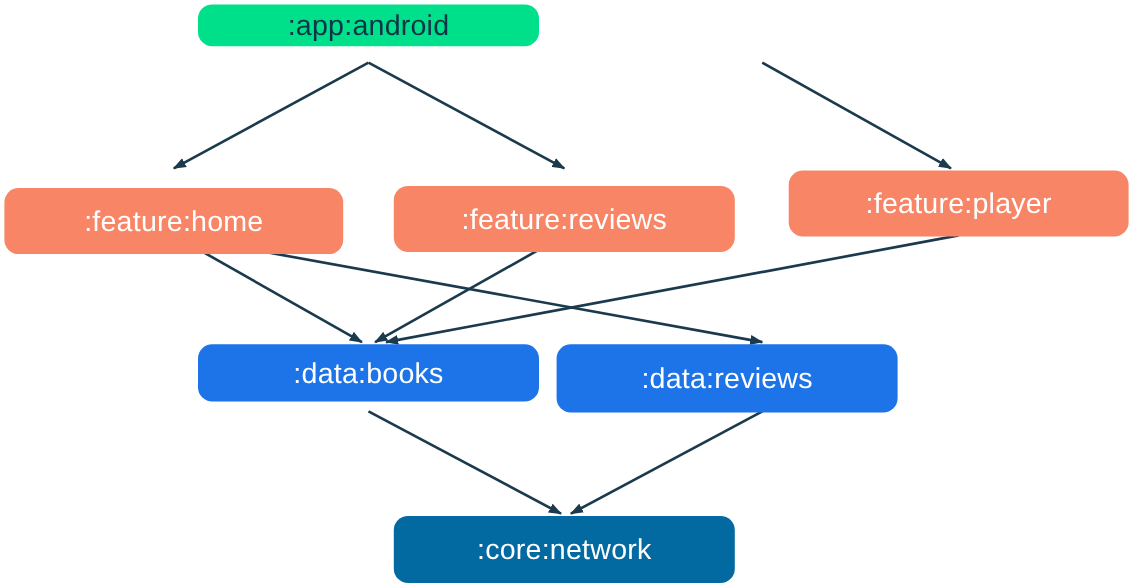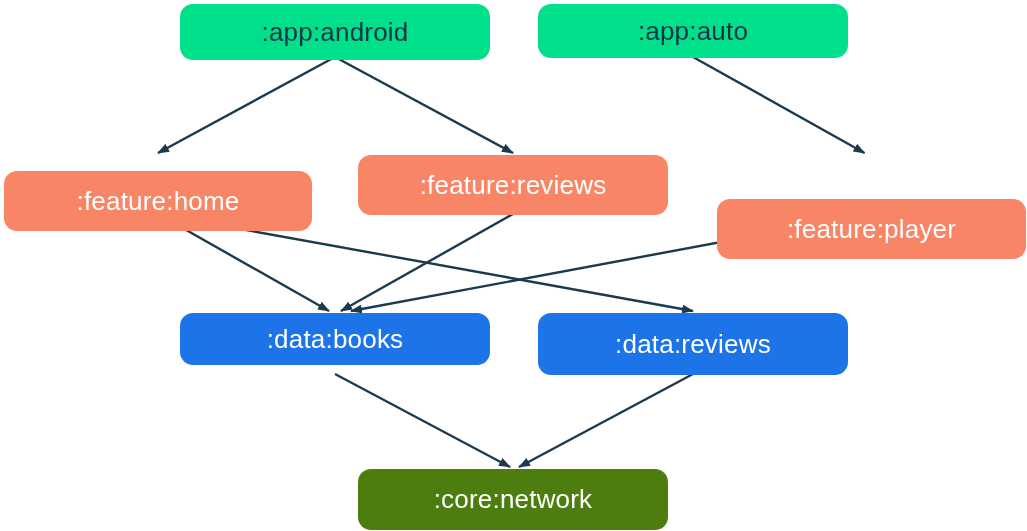--- a/index.html
+++ b/index.html
@@ -29,27 +29,27 @@
     position: absolute;
     display: flex;
     align-items: center;
     justify-content: center;
     border-radius: 13px;
     font-size: 26px;
     font-weight: 400;
     letter-spacing: 0.2px;
     box-sizing: border-box;
   }
-  #node-app-android   { left: 180px; top: 4px;   width: 310px; height: 56px; }
+  #node-app-android   { left: 180px; top: 4px;   width: 310px; height: 38px; }
   #node-app-auto      { left: 538px; top: 4px;   width: 310px; height: 54px; }
   #node-feature-home  { left: 4px;   top: 171px; width: 308px; height: 60px; }
   #node-feature-reviews { left: 358px; top: 155px; width: 310px; height: 60px; }
   #node-feature-player  { left: 717px; top: 155px; width: 309px; height: 60px; }
   #node-data-books    { left: 180px; top: 313px; width: 310px; height: 52px; }
-  #node-data-reviews  { left: 538px; top: 313px; width: 310px; height: 62px; }
+  #node-data-reviews  { left: 506px; top: 313px; width: 310px; height: 62px; }
   #node-core-network  { left: 358px; top: 469px; width: 310px; height: 61px; }
 </style>
 </head>
 <body style="background: rgb(255, 255, 255);">
 
 <div class="canvas">
 
   <svg id="edges" width="1027" height="531" viewBox="0 0 1027 531" xmlns="http://www.w3.org/2000/svg">
     <defs>
       <marker id="arrow" markerUnits="userSpaceOnUse" markerWidth="12" markerHeight="9" refX="11" refY="4.5" orient="auto">
@@ -64,41 +64,38 @@
       <line x1="513" y1="214" x2="341" y2="311" stroke="#1B3A4D" stroke-width="2.4" marker-end="url(#arrow)"></line>
       <line x1="871.5" y1="214" x2="351" y2="311" stroke="#1B3A4D" stroke-width="2.4" marker-end="url(#arrow)"></line>
       <line x1="335" y1="374" x2="510" y2="467" stroke="#1B3A4D" stroke-width="2.4" marker-end="url(#arrow)"></line>
       <line x1="693" y1="374" x2="519" y2="467" stroke="#1B3A4D" stroke-width="2.4" marker-end="url(#arrow)"></line>
     </svg>
 
   <div class="node" id="node-app-android" style="background: rgb(0, 224, 139); color: rgb(13, 52, 71);">
     <span>:app:android</span>
   </div>
 
-  <div class="node" id="node-app-auto" style="background: rgb(0, 224, 139); color: rgb(13, 52, 71);">
-    <span>:app:auto</span>
-  </div>
 
   <div class="node" id="node-feature-home" style="background: rgb(248, 133, 102); color: rgb(255, 255, 255);">
     <span>:feature:home</span>
   </div>
 
-  <div class="node" id="node-feature-reviews" style="background: rgb(248, 133, 102); color: rgb(255, 255, 255);">
+  <div class="node" id="node-feature-reviews" style="background: rgb(248, 133, 102); color: rgb(255, 255, 255); margin-top: 14px;">
     <span>:feature:reviews</span>
   </div>
 
-  <div class="node" id="node-feature-player" style="background: rgb(248, 133, 102); color: rgb(255, 255, 255); margin-top: 44px;">
+  <div class="node" id="node-feature-player" style="background: rgb(248, 133, 102); color: rgb(255, 255, 255);">
     <span>:feature:player</span>
   </div>
 
   <div class="node" id="node-data-books" style="background: rgb(29, 115, 232); color: rgb(255, 255, 255);">
     <span>:data:books</span>
   </div>
 
   <div class="node" id="node-data-reviews" style="background: rgb(29, 115, 232); color: rgb(255, 255, 255);">
     <span>:data:reviews</span>
   </div>
 
-  <div class="node" id="node-core-network" style="background: #4d7c0f; color: rgb(255, 255, 255);">
+  <div class="node" id="node-core-network" style="background: #0369a1; color: rgb(255, 255, 255);">
     <span>:core:network</span>
   </div>
 
 </div>
 
 </body></html>

